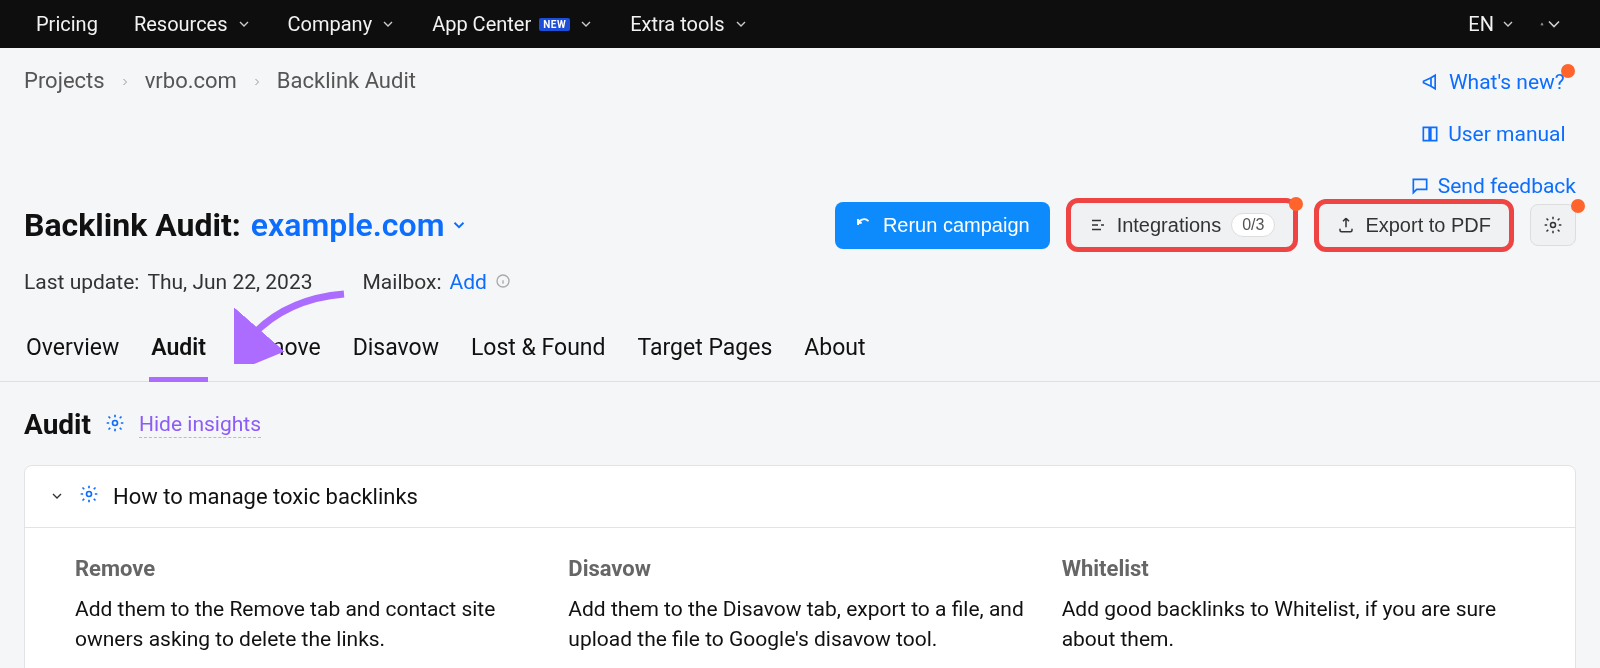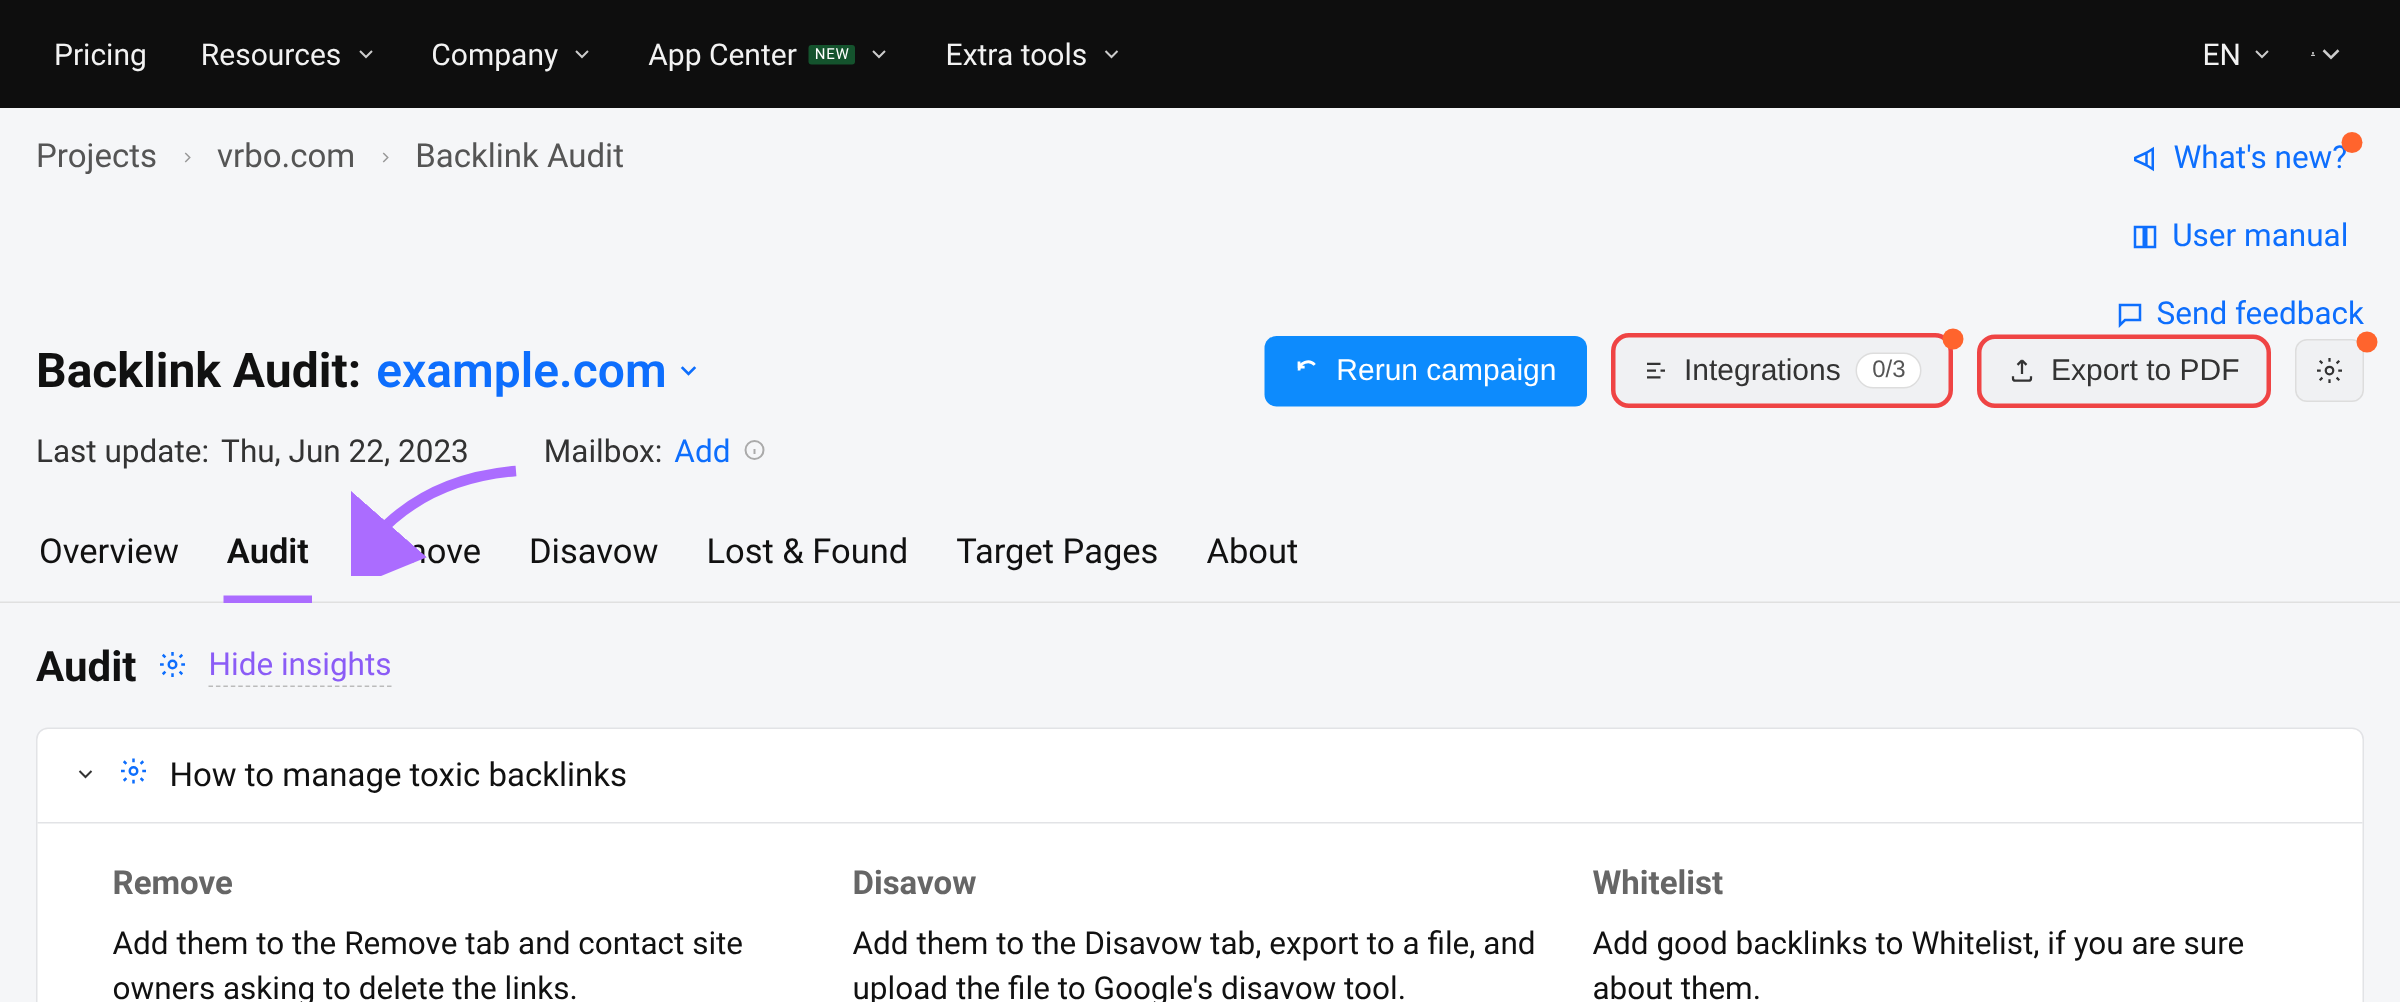--- a/index.html
+++ b/index.html
@@ -1,24 +1,24 @@
 <!DOCTYPE html>
 <html><head>
 <meta charset="utf-8">
 <style>
 * { margin: 0; padding: 0; box-sizing: border-box; }
 body { font-family: -apple-system, BlinkMacSystemFont, "Segoe UI", Roboto, sans-serif; background: #f5f6f8; color: #111; width: 1600px; }
 
 
-.topnav { background: #0e0e0e; height: 72px; display: flex; align-items: center; padding: 0 36px; justify-content: space-between; }
+.topnav { background: #0e0e0e; height: 48px; display: flex; align-items: center; padding: 0 36px; justify-content: space-between; }
 .topnav-left { display: flex; gap: 36px; align-items: center; }
 .topnav-item { color: #f2f2f2; font-size: 20px; display: flex; align-items: center; gap: 8px; cursor: pointer; }
 .chev { display: inline-flex; }
 .chev svg { width: 16px; height: 16px; }
-.badge-new { background: #14532d; color: #fff; font-size: 10px; font-weight: 400; padding: 1px 4px; border-radius: 2px; letter-spacing: 0.5px; text-transform: uppercase; }
+.badge-new { background: #1d4ed8; color: #fff; font-size: 10px; font-weight: 700; padding: 1px 4px; border-radius: 2px; letter-spacing: 0.5px; text-transform: uppercase; }
 .topnav-right { display: flex; align-items: center; gap: 24px; }
 .lang { color: #f2f2f2; font-size: 20px; display: flex; align-items: center; gap: 6px; cursor: pointer; }
 .avatar { width: 24px; height: 24px; display: inline-flex; align-items: center; cursor: pointer; }
 .avatar svg { width: 20px; height: 20px; fill: #ccc; }
 
 
 .pagewrap { padding: 20px 24px 0 24px; }
 .header-row { display: flex; justify-content: space-between; align-items: flex-start; }
 .header-left { flex: 1; }
 .breadcrumb { display: flex; align-items: center; gap: 14px; font-size: 22px; color: #555; margin-bottom: 20px; }
@@ -31,21 +31,21 @@
 
 
 .title-row { display: flex; justify-content: space-between; align-items: center; margin-bottom: 18px; }
 .title-block { display: flex; align-items: center; gap: 10px; font-size: 32px; font-weight: 700; }
 .title-domain { color: #0d6efd; font-weight: 600; display: flex; align-items: center; gap: 6px; cursor: pointer; }
 .title-domain svg { width: 18px; height: 18px; stroke: #0d6efd; }
 
 .actions-row { display: flex; align-items: center; gap: 16px; }
 .btn-primary { background: #0d8bfd; color: #fff; font-size: 20px; font-weight: 500; border: none; padding: 12px 20px; border-radius: 8px; display: flex; align-items: center; gap: 10px; cursor: pointer; }
 .btn-primary svg { width: 18px; height: 18px; stroke: #fff; fill: none; stroke-width: 2.5; }
-.btn-secondary { background: #f0f1f3; color: #333; font-size: 20px; border: 3px solid #ef4444; padding: 10px 18px; border-radius: 12px; display: flex; align-items: center; gap: 10px; cursor: pointer; position: relative; }
+.btn-secondary { background: #f0f1f3; color: #333; font-size: 20px; border: 5px solid #ef4444; padding: 10px 18px; border-radius: 12px; display: flex; align-items: center; gap: 10px; cursor: pointer; position: relative; }
 .btn-secondary svg { width: 18px; height: 18px; stroke: #333; fill: none; stroke-width: 2; }
 .pill-count { background: #fff; color: #555; padding: 2px 10px; border-radius: 12px; font-size: 16px; border: 1px solid #ddd; }
 .btn-icon { background: #f0f1f3; border: 1px solid #ddd; padding: 10px 12px; border-radius: 8px; cursor: pointer; position: relative; display: flex; align-items: center; }
 .btn-icon svg { width: 20px; height: 20px; stroke: #333; fill: none; stroke-width: 1.8; }
 
 
 .info-line { display: flex; gap: 50px; font-size: 21px; color: #333; margin-bottom: 40px; }
 .info-item { display: flex; gap: 8px; align-items: center; }
 .info-link { color: #0d6efd; cursor: pointer; }
 .info-ico svg { width: 16px; height: 16px; stroke: #aaa; fill: none; stroke-width: 2; }

